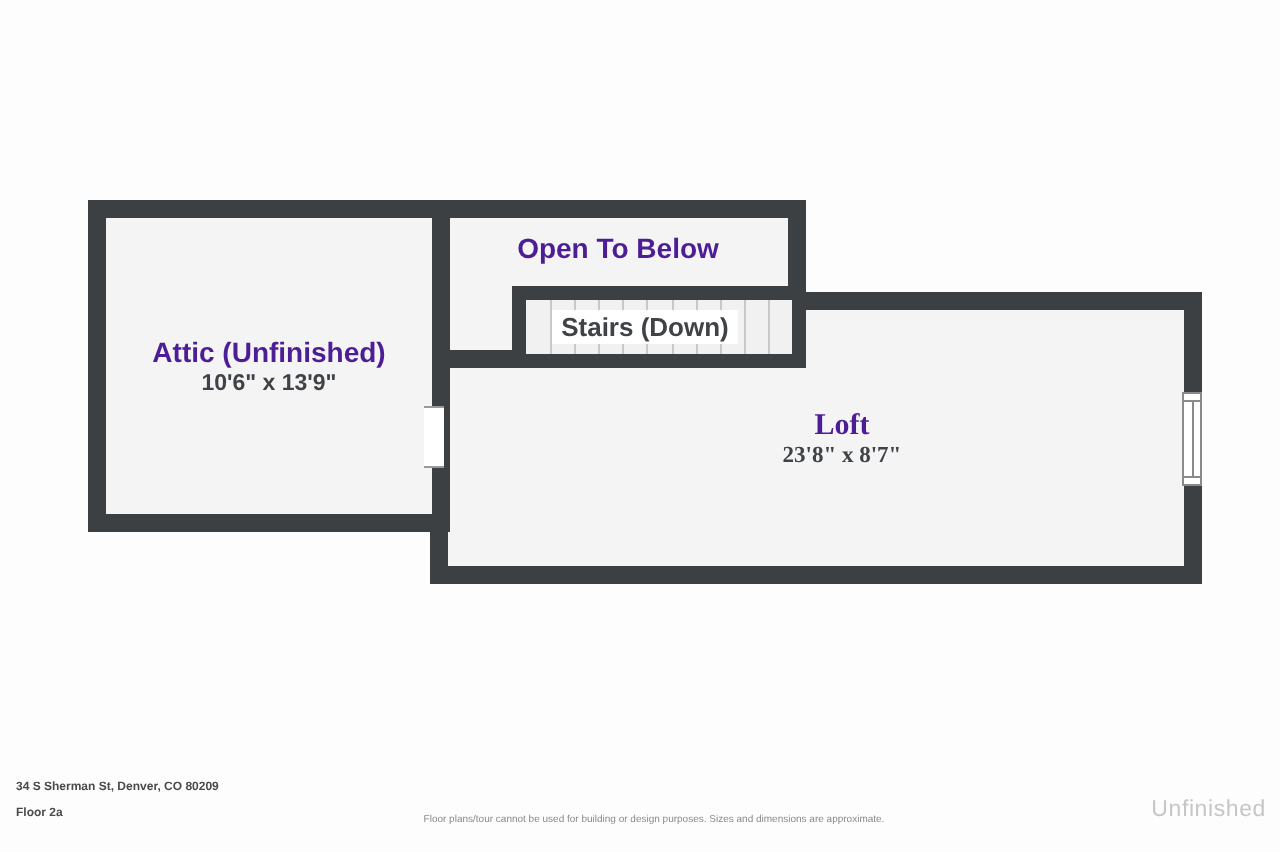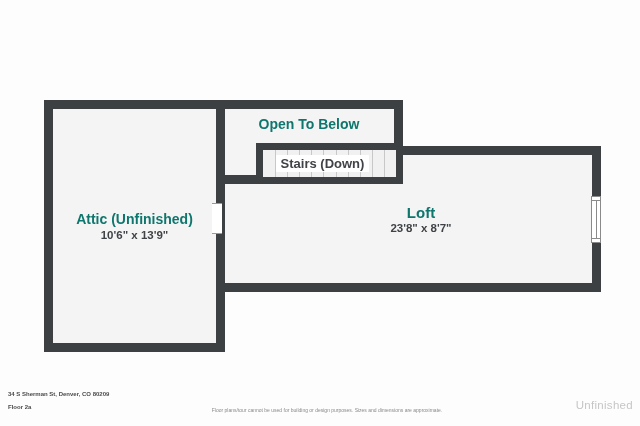--- a/index.html
+++ b/index.html
@@ -3,39 +3,39 @@
 <meta charset="utf-8">
 <style>
   html,body{margin:0;padding:0;background:#fff;}
   .canvas{
     position:relative;width:640px;height:426px;overflow:hidden;
     background:#fdfdfd;
     font-family:"Liberation Sans","DejaVu Sans",sans-serif;
     color:#3f4246;
   }
   .room{position:absolute;box-sizing:border-box;background:#f4f4f4;border:9px solid #3d4043;}
-  .room-label{font-weight:bold;font-size:14px;line-height:1.25;color:#0f766e;text-align:center;white-space:nowrap;}
+  .room-label{font-weight:bold;font-size:14px;line-height:1.25;color:#4c1d95;text-align:center;white-space:nowrap;}
   .room-dims{font-weight:bold;font-size:11.5px;color:#3f4246;text-align:center;white-space:nowrap;}
 
   
   .loft{left:215px;top:146px;width:386px;height:146px;z-index:1;display:flex;align-items:center;justify-content:center;}
-  .loft .labelblock{margin-left:26px;}
+  .loft .labelblock{margin-left:26px;font-family:Liberation Serif, serif;}
   .loft .room-label{font-size:15px;}
 
   
   .open-below{left:215px;top:100px;width:188px;height:84px;z-index:2;display:flex;justify-content:center;align-items:flex-start;padding-top:7px;}
 
   
   .stairs{left:256px;top:143px;width:147px;height:41px;z-index:3;background:#f1f1f1;border:7px solid #3d4043;display:flex;align-items:center;justify-content:center;}
   .treads{position:absolute;left:0;top:0;right:0;bottom:0;}
   .tread{position:absolute;top:0;bottom:0;width:1px;background:#c8c8c8;}
   .stairs-label{position:relative;z-index:2;background:#fff;padding:1px 5px;font-weight:bold;font-size:13px;white-space:nowrap;margin-right:14px;}
 
   
-  .attic{left:44px;top:100px;width:181px;height:252px;z-index:4;display:flex;flex-direction:column;align-items:center;justify-content:center;}
+  .attic{left:44px;top:100px;width:181px;height:166px;z-index:4;display:flex;flex-direction:column;align-items:center;justify-content:center;}
 
   
   .win{position:absolute;box-sizing:border-box;background:#fff;z-index:5;}
   .attic-opening{left:212px;top:203px;width:10px;height:31px;border-top:1px solid #9a9a9a;border-bottom:1px solid #9a9a9a;}
   .loft-window{left:591px;top:196px;width:10px;height:47px;border:1px solid #8a8a8a;}
   .loft-window .mullion{position:absolute;left:50%;top:3px;bottom:3px;width:1px;background:#8a8a8a;}
   .loft-window .cap{position:absolute;left:0;right:0;height:1px;background:#8a8a8a;}
   .cap-top{top:3px;} .cap-bottom{bottom:3px;}
 
   

